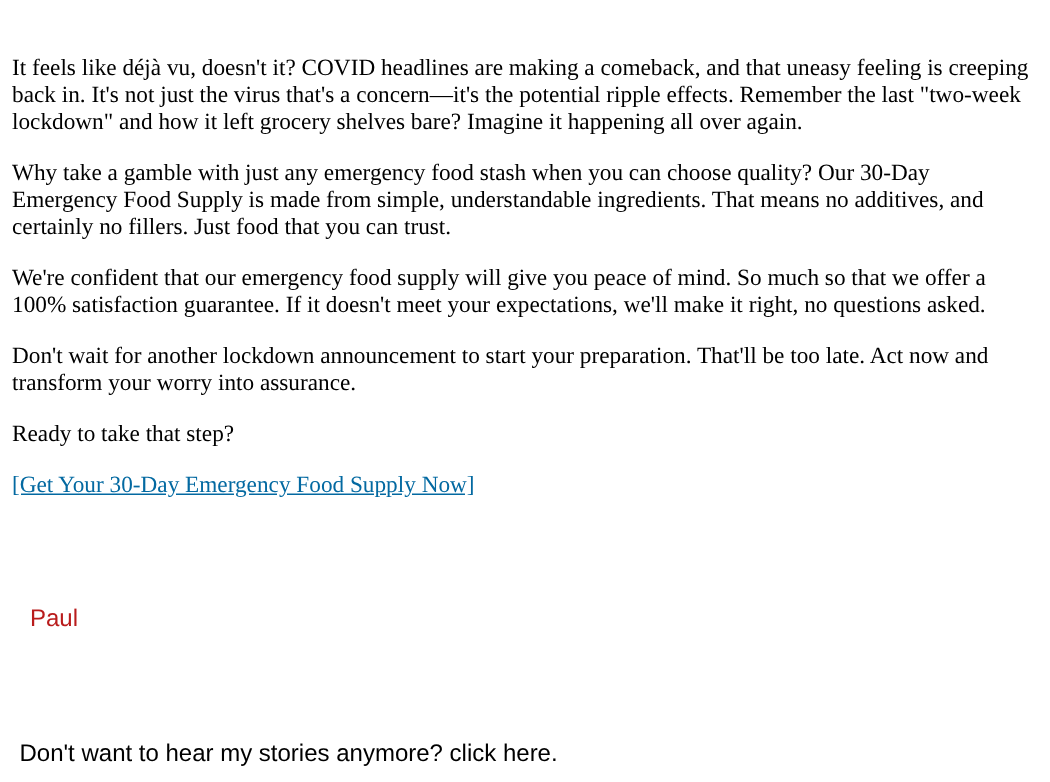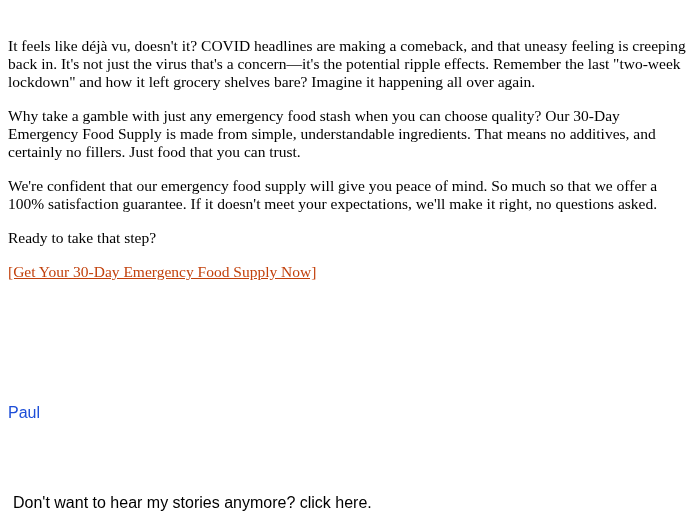--- a/index.html
+++ b/index.html
@@ -19,32 +19,32 @@
       top: 25px;
       width: 684px;
       font-family: "Liberation Serif", serif;
       font-size: 15.5px;
       line-height: 18px;
     }
     .email-body p {
       margin: 12px 0 16px 0;
     }
     .cta-link {
-      color: #c2410c;
+      color: #0369a1;
       text-decoration: underline;
       cursor: pointer;
     }
     .signature {
       position: absolute;
-      left: 8px;
+      left: 20px;
       top: 404px;
       font-family: "Liberation Sans", sans-serif;
       font-size: 16px;
       line-height: 18px;
-      color: #1d4ed8;
+      color: #b91c1c;
     }
     .signature div {
       margin: 0;
     }
     .footer {
       position: absolute;
       left: 13px;
       top: 494px;
       font-family: Liberation Sans, sans-serif;
       font-size: 16px;
@@ -53,20 +53,21 @@
       cursor: pointer;
     }
   </style>
 </head>
 <body>
 
 <div class="email-body">
   <p>It feels like déjà vu, doesn't it? COVID headlines are making a comeback, and that uneasy feeling is creeping back in. It's not just the virus that's a concern—it's the potential ripple effects. Remember the last "two-week lockdown" and how it left grocery shelves bare? Imagine it happening all over again.</p>
   <p>Why take a gamble with just any emergency food stash when you can choose quality? Our 30-Day Emergency Food Supply is made from simple, understandable ingredients. That means no additives, and certainly no fillers. Just food that you can trust.</p>
   <p>We're confident that our emergency food supply will give you peace of mind. So much so that we offer a 100% satisfaction guarantee. If it doesn't meet your expectations, we'll make it right, no questions asked.</p>
+  <p>Don't wait for another lockdown announcement to start your preparation. That'll be too late. Act now and transform your worry into assurance.</p>
   <p>Ready to take that step?</p>
   <p>
     <a class="cta-link">[Get Your 30-Day Emergency Food Supply Now]</a>
   </p>
 </div>
 
 <div class="signature">
   <div>Paul</div>
 </div>
 

